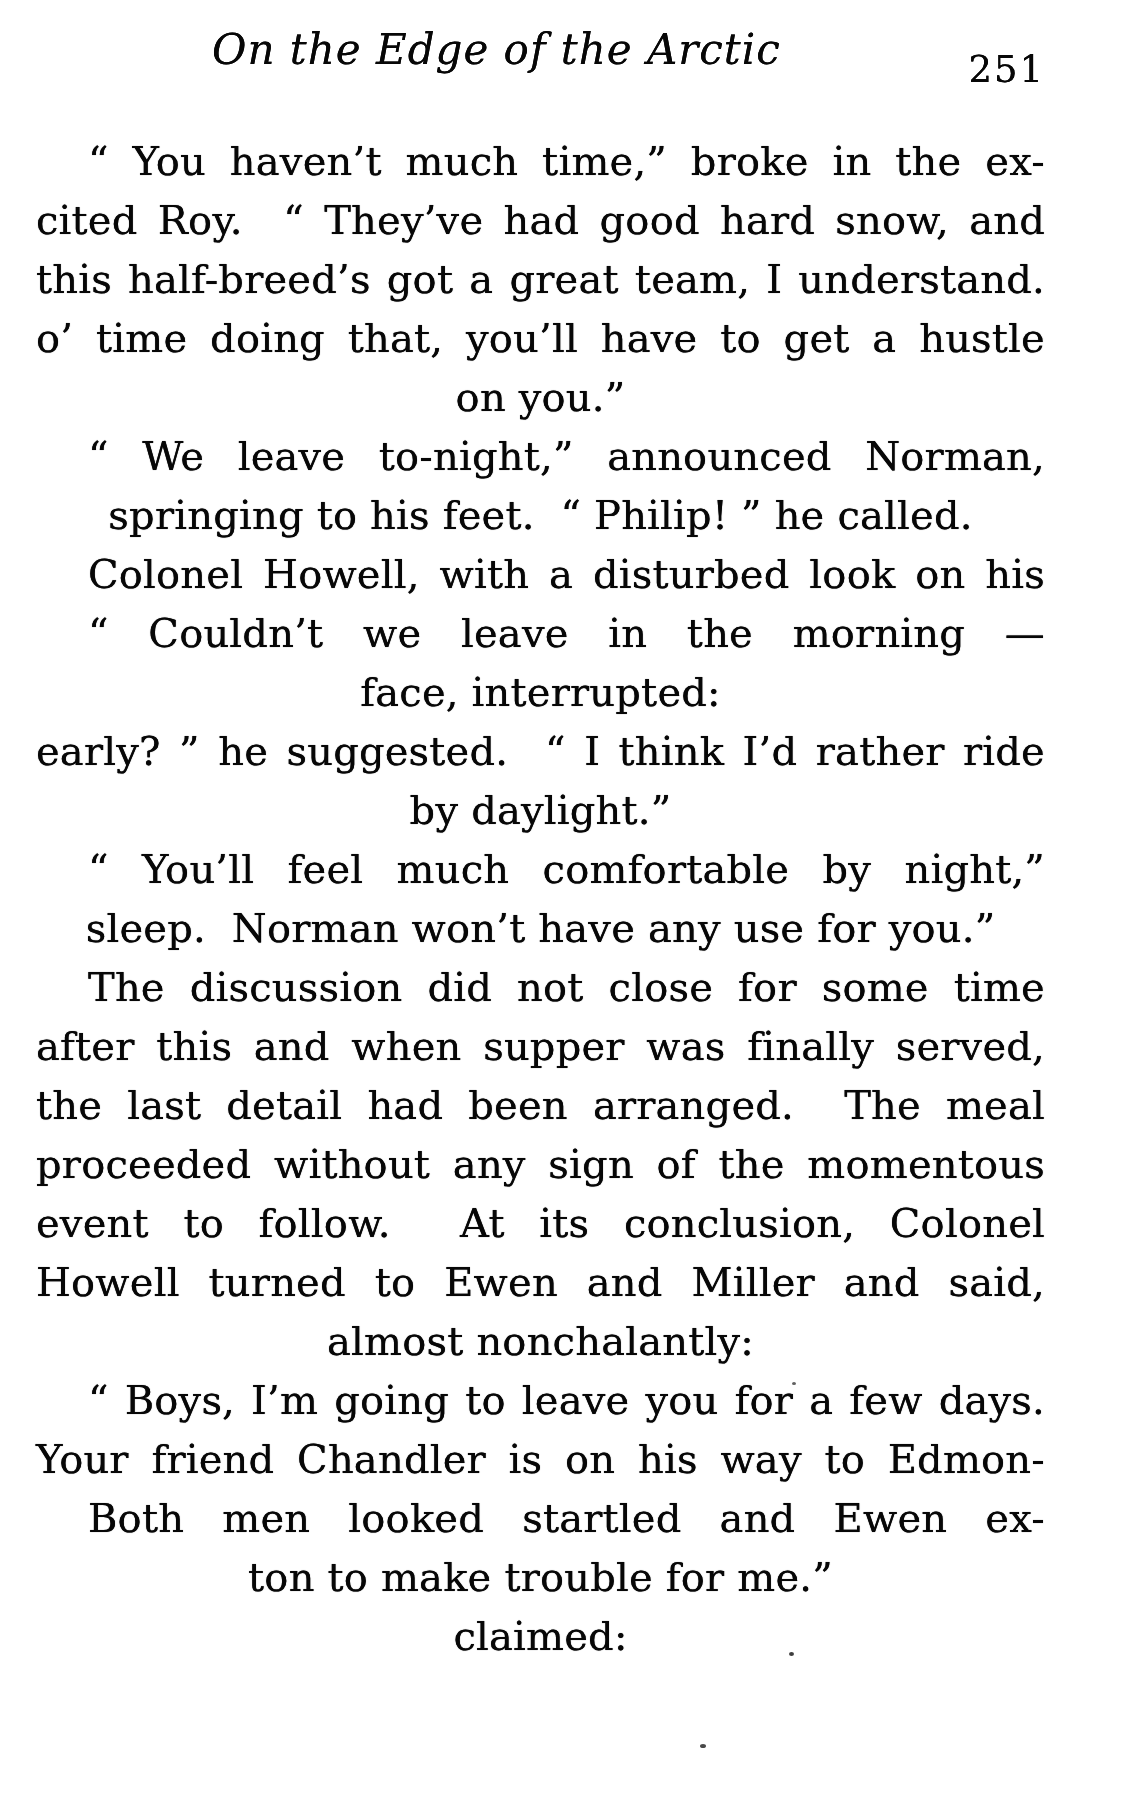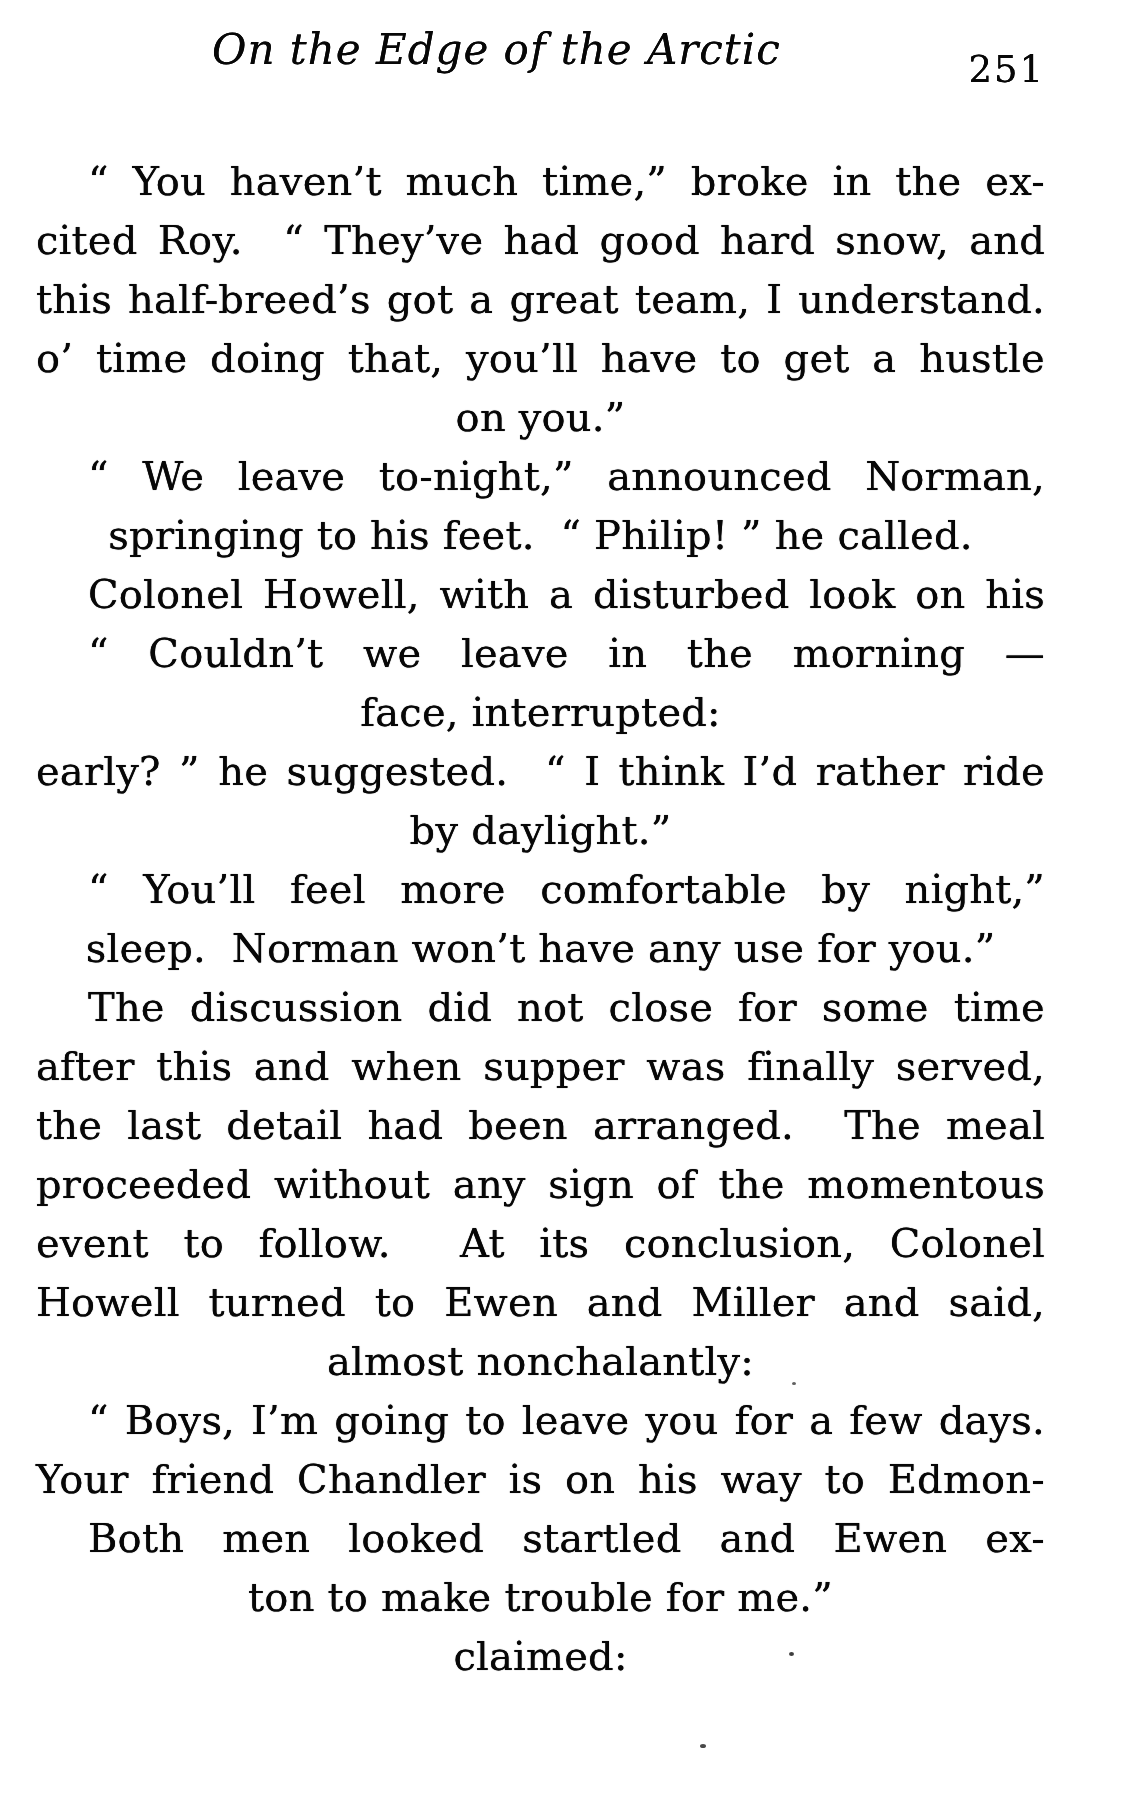--- a/index.html
+++ b/index.html
@@ -43,21 +43,20 @@
     line-height: 56px;
     letter-spacing: 2px;
     text-shadow: 0 0 0.6px #000;
   }
   
   .text-block {
     position: absolute;
     top: 132px;
     left: 36px;
     width: 1009px;
-    margin-top: 20px;
   }
   .text-line {
     font-size: 40px;
     line-height: 59px;
     height: 59px;
     white-space: nowrap;
     text-align: center;
     text-shadow: 0 0 0.7px #000;
     letter-spacing: 0.2px;
   }
@@ -95,21 +94,21 @@
       <div class="text-line stretch">this half-breed’s got a great team, I understand.</div>
       <div class="text-line stretch">o’ time doing that, you’ll have to get a hustle</div>
       <div class="text-line">on you.”</div>
       <div class="text-line stretch indent">“ We leave to-night,” announced Norman,</div>
       <div class="text-line">springing to his feet.&nbsp; “ Philip! ” he called.</div>
       <div class="text-line stretch indent">Colonel Howell, with a disturbed look on his</div>
       <div class="text-line stretch indent">“ Couldn’t we leave in the morning —</div>
       <div class="text-line">face, interrupted:</div>
       <div class="text-line stretch">early? ” he suggested.&nbsp; “ I think I’d rather ride</div>
       <div class="text-line">by daylight.”</div>
-      <div class="text-line stretch indent">“ You’ll feel more comfortable by night,”</div>
+      <div class="text-line stretch indent">“ You’ll feel much comfortable by night,”</div>
       <div class="text-line">sleep.&nbsp;&nbsp;Norman won’t have any use for you.”</div>
       <div class="text-line stretch indent">The discussion did not close for some time</div>
       <div class="text-line stretch">after this and when supper was finally served,</div>
       <div class="text-line stretch">the last detail had been arranged.&nbsp; The meal</div>
       <div class="text-line stretch">proceeded without any sign of the momentous</div>
       <div class="text-line stretch">event to follow.&nbsp; At its conclusion, Colonel</div>
       <div class="text-line stretch">Howell turned to Ewen and Miller and said,</div>
       <div class="text-line">almost nonchalantly:</div>
       <div class="text-line stretch indent">“ Boys, I’m going to leave you for a few days.</div>
       <div class="text-line stretch">Your friend Chandler is on his way to Edmon-</div>

